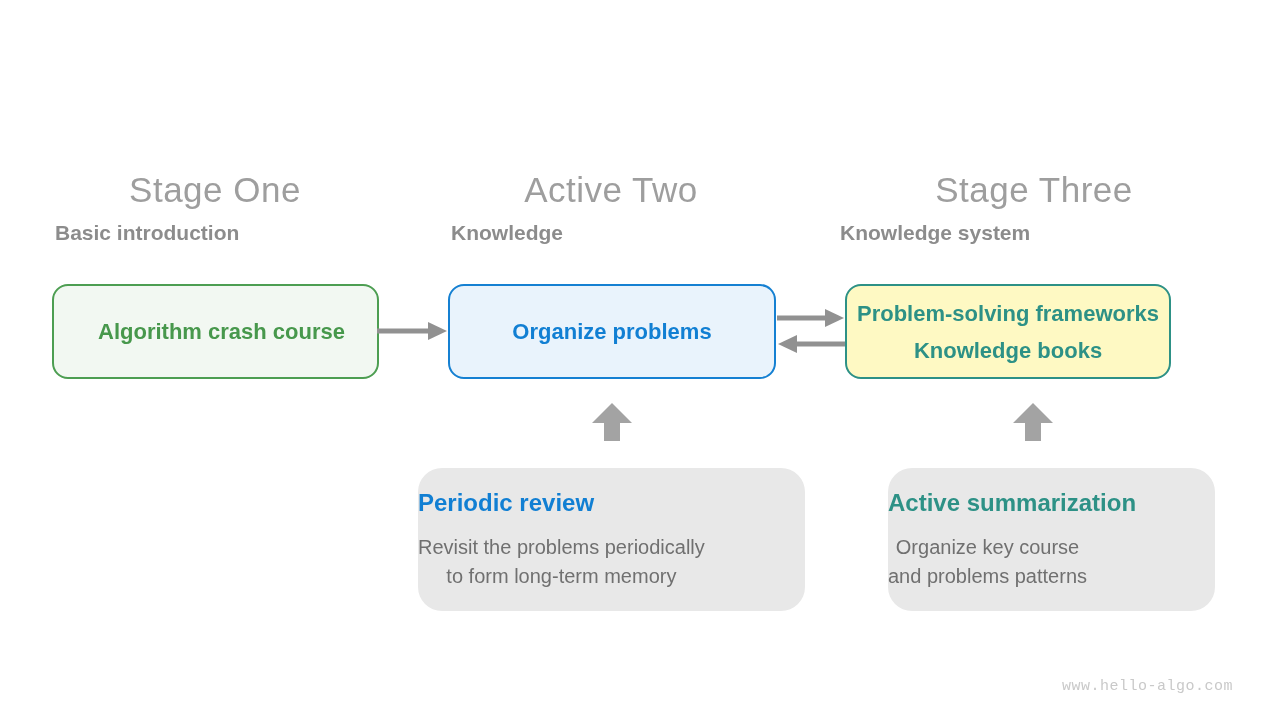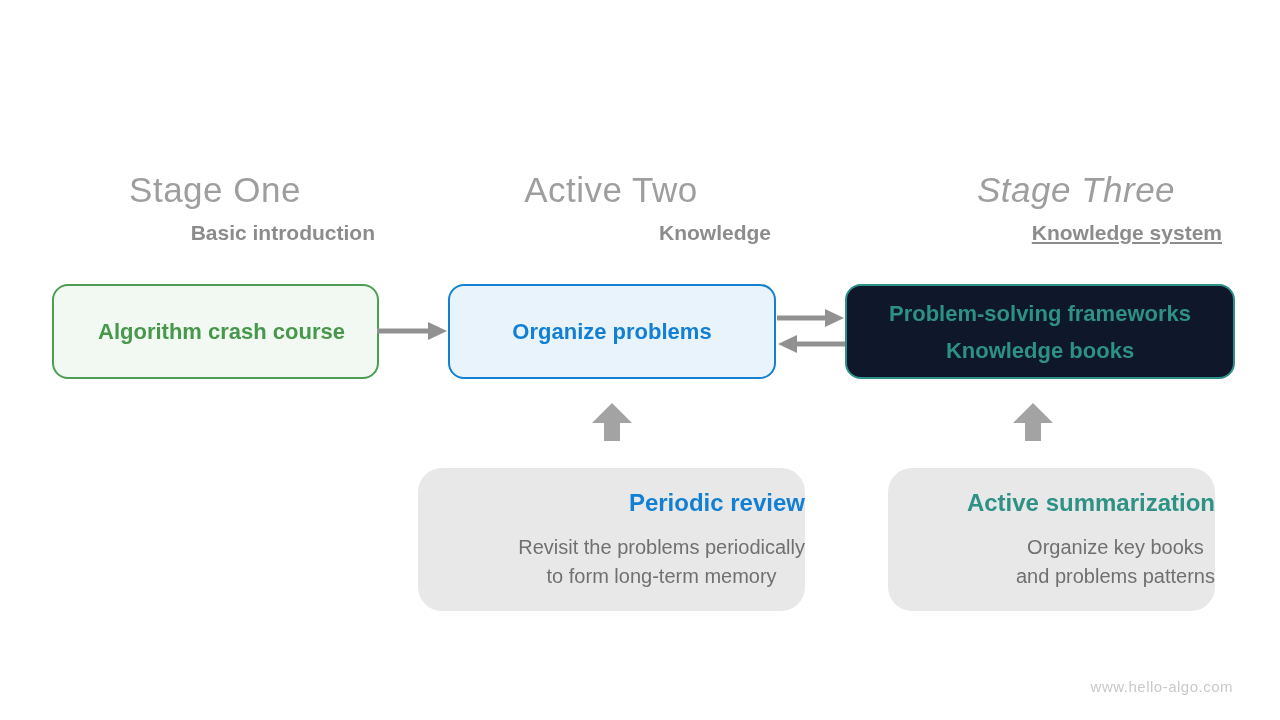--- a/index.html
+++ b/index.html
@@ -24,21 +24,21 @@
     text-align: center;
     font-size: 35px;
     font-weight: 400;
     color: #9e9e9e;
     letter-spacing: 0.5px;
   }
   .stage-subtitle {
     position: absolute;
     top: 221px;
     width: 320px;
-    text-align: right;
+    text-align: left;
     font-size: 21px;
     font-weight: 700;
     color: #8c8c8c;
   }
 
   .node-box {
     position: absolute;
     top: 284px;
     height: 95px;
     box-sizing: border-box;
@@ -60,36 +60,36 @@
     color: #47984c;
     padding-left: 12px;
   }
   .node-blue {
     left: 448px; width: 328px;
     border-color: #1580d2;
     background: #e9f3fc;
     color: #117fd3;
   }
   .node-teal {
-    left: 845px; width: 390px;
+    left: 845px; width: 326px;
     border-color: #2d9186;
-    background: #0f172a;
+    background: #fef9c3;
     color: #2d9186;
   }
 
   .note-box {
     position: absolute;
     top: 468px;
     height: 143px;
     box-sizing: border-box;
     border-radius: 24px;
     background: #e8e8e8;
     display: flex;
     flex-direction: column;
-    align-items: flex-end;
+    align-items: flex-start;
     justify-content: center;
     gap: 16px;
     text-align: center;
   }
   .note-middle { left: 418px; width: 387px; }
   .note-right  { left: 888px; width: 327px; }
   .note-title {
     font-size: 24px;
     font-weight: 700;
   }
@@ -99,40 +99,40 @@
     font-size: 20px;
     font-weight: 400;
     color: #707070;
     line-height: 29px;
   }
 
   .watermark {
     position: absolute;
     top: 678px;
     right: 47px;
-    font-family: Liberation Sans, sans-serif;
+    font-family: Liberation Mono, monospace;
     font-size: 15px;
     letter-spacing: 0.5px;
     color: #c9c9c9;
   }
 
   svg { display: block; }
 </style>
 </head>
 <body>
 
 <div class="canvas">
 
   <div class="stage-title" style="left:55px;">Stage One</div>
   <div class="stage-title" style="left:451px;">Active Two</div>
-  <div class="stage-title" style="left:916px;font-style:italic;">Stage Three</div>
+  <div class="stage-title" style="left:874px;">Stage Three</div>
 
   <div class="stage-subtitle" style="left:55px;">Basic introduction</div>
   <div class="stage-subtitle" style="left:451px;">Knowledge</div>
-  <div class="stage-subtitle" style="left:902px;text-decoration:underline;">Knowledge system</div>
+  <div class="stage-subtitle" style="left:840px;">Knowledge system</div>
 
   <div class="node-box node-green">
     <span>Algorithm crash course</span>
   </div>
 
   <div class="node-box node-blue">
     <span>Organize problems</span>
   </div>
 
   <div class="node-box node-teal">
@@ -177,20 +177,20 @@
     <div class="note-title blue">Periodic review</div>
     <div class="note-desc">
       <div>Revisit the problems periodically</div>
       <div>to form long-term memory</div>
     </div>
   </div>
 
   <div class="note-box note-right">
     <div class="note-title teal">Active summarization</div>
     <div class="note-desc">
-      <div>Organize key books</div>
+      <div>Organize key course</div>
       <div>and problems patterns</div>
     </div>
   </div>
 
   <div class="watermark">www.hello-algo.com</div>
 
 </div>
 
 </body></html>

